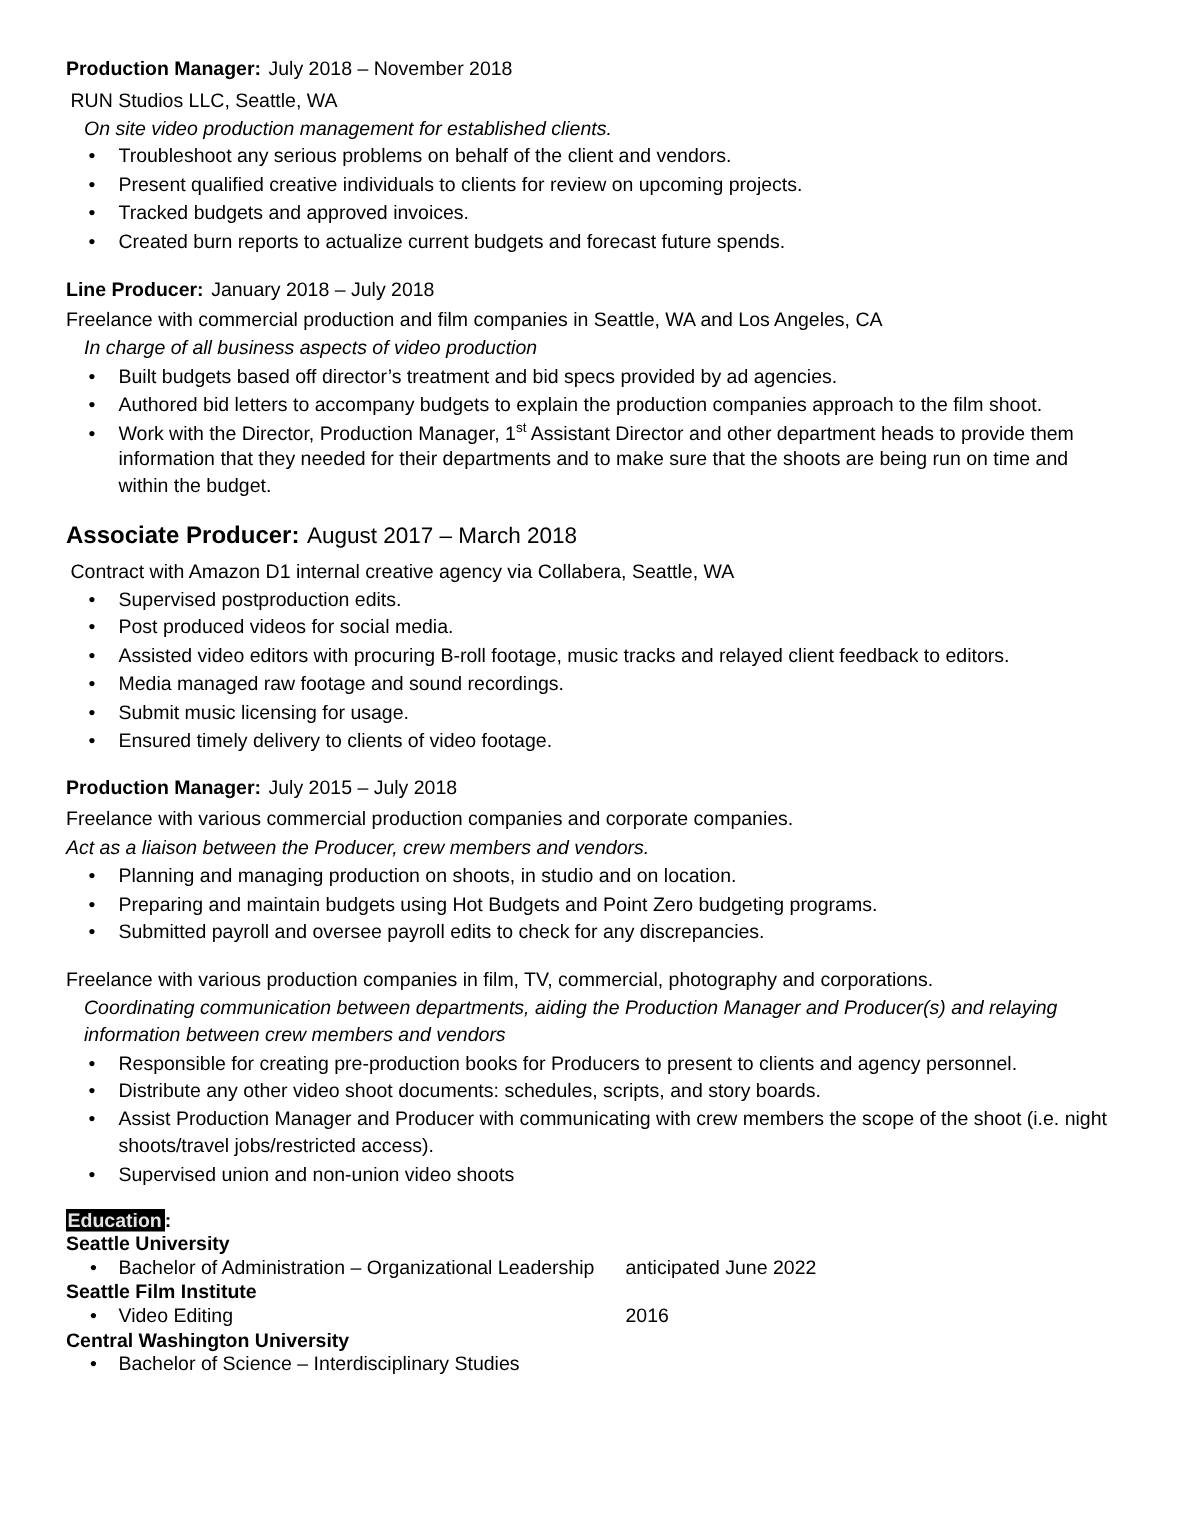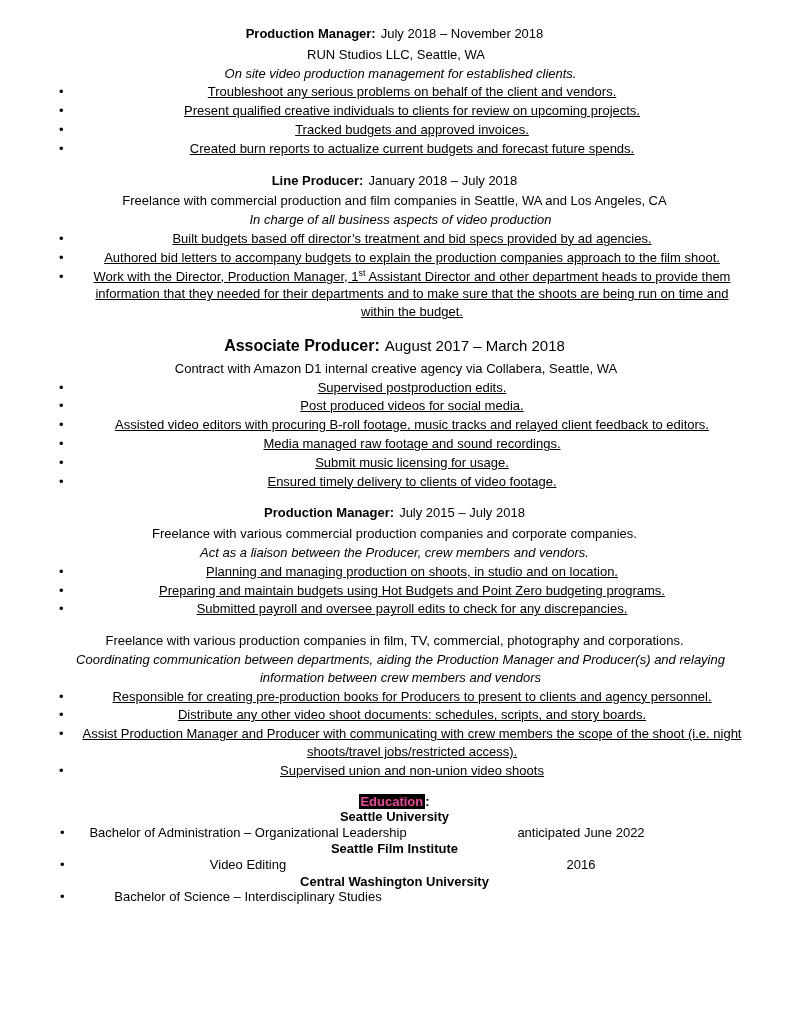--- a/index.html
+++ b/index.html
@@ -5,50 +5,48 @@
   * { box-sizing: border-box; }
   html, body { margin: 0; padding: 0; background: #ffffff; }
   .page {
     width: 787px;
     height: 1024px;
     background: #ffffff;
     color: #000000;
     font-family: "Liberation Sans", "DejaVu Sans", sans-serif;
     font-size: 13px;
     line-height: 1.37;
-    padding: 25px 42px 0 44px;
+    padding: 37px 42px 0 44px;
     overflow: hidden;
-    text-align: center;
   }
   p { margin: 0; }
   .job { margin: 0 0 0 0; }
   .job + .job, .education { margin-top: 14px; }
   .job-heading { font-weight: bold; margin-bottom: 3px; }
   .job-heading-lg { font-size: 16px; }
   .job-dates { font-weight: normal; margin-left: 5px; }
   .job-heading-lg .job-dates { font-size: 13.5px; font-size: 15px; }
   .company { margin-left: 3px; margin-bottom: 1px; }
   .summary { font-style: italic; margin-left: 12px; margin-bottom: 1px; }
   ul.bullets { list-style: none; margin: 0; padding: 0; }
   ul.bullets li {
     position: relative;
     padding-left: 35px;
     margin-bottom: 1px;
-    text-decoration: underline;
   }
   ul.bullets li::before {
     content: "\2022";
     position: absolute;
     left: 15px;
     top: 0;
   }
   sup { font-size: 9px; line-height: 0; }
   .education { }
   .edu-heading { font-weight: bold; margin-bottom: 0; }
-  .edu-highlight { background: #000000; color: #ec4899; padding: 0 2px 0 1px; }
+  .edu-highlight { background: #000000; color: #e5e5e5; padding: 0 2px 0 1px; }
   .education p, .education .edu-row { line-height: 1.2; }
   .school-name { font-weight: bold; }
   .edu-row { display: flex; position: relative; padding-left: 35px; margin-bottom: 1px; }
   .edu-row::before { content: "\2022"; position: absolute; left: 16px; top: 0; }
   .edu-degree { width: 338px; flex: 0 0 338px; }
   .edu-date { flex: 1; }
 </style>
 </head>
 <body>
 

